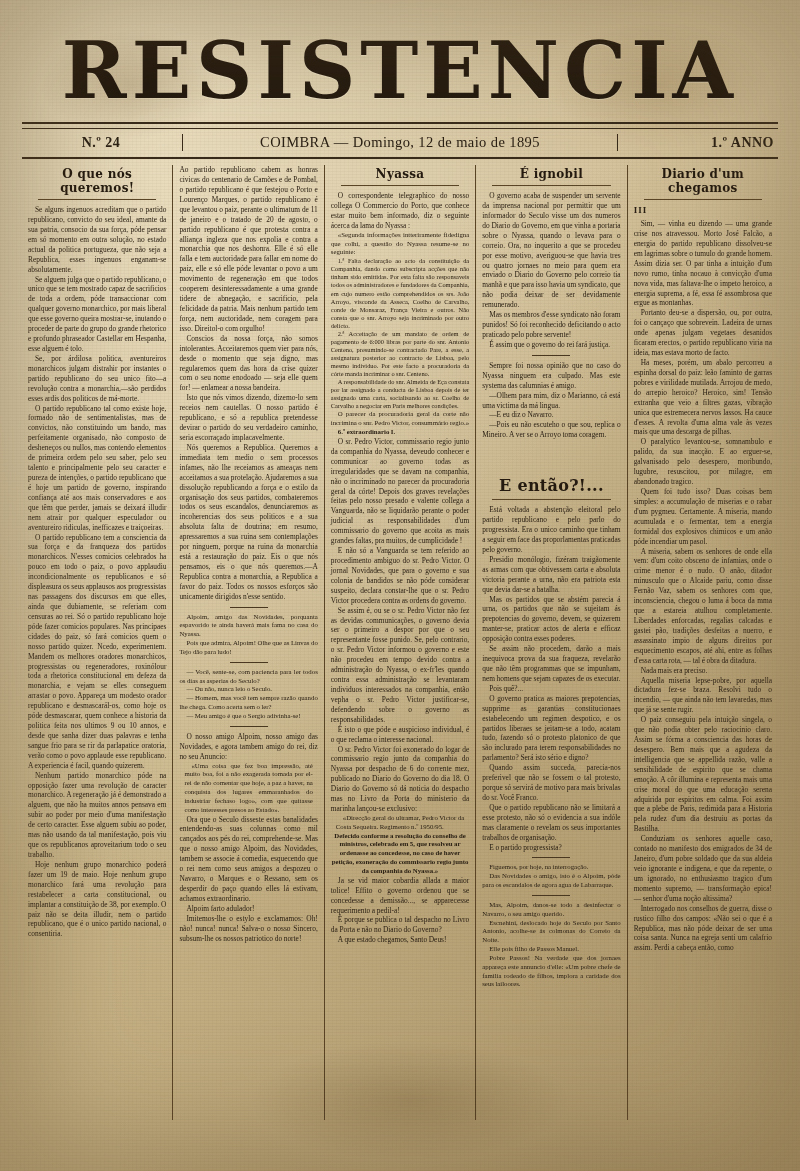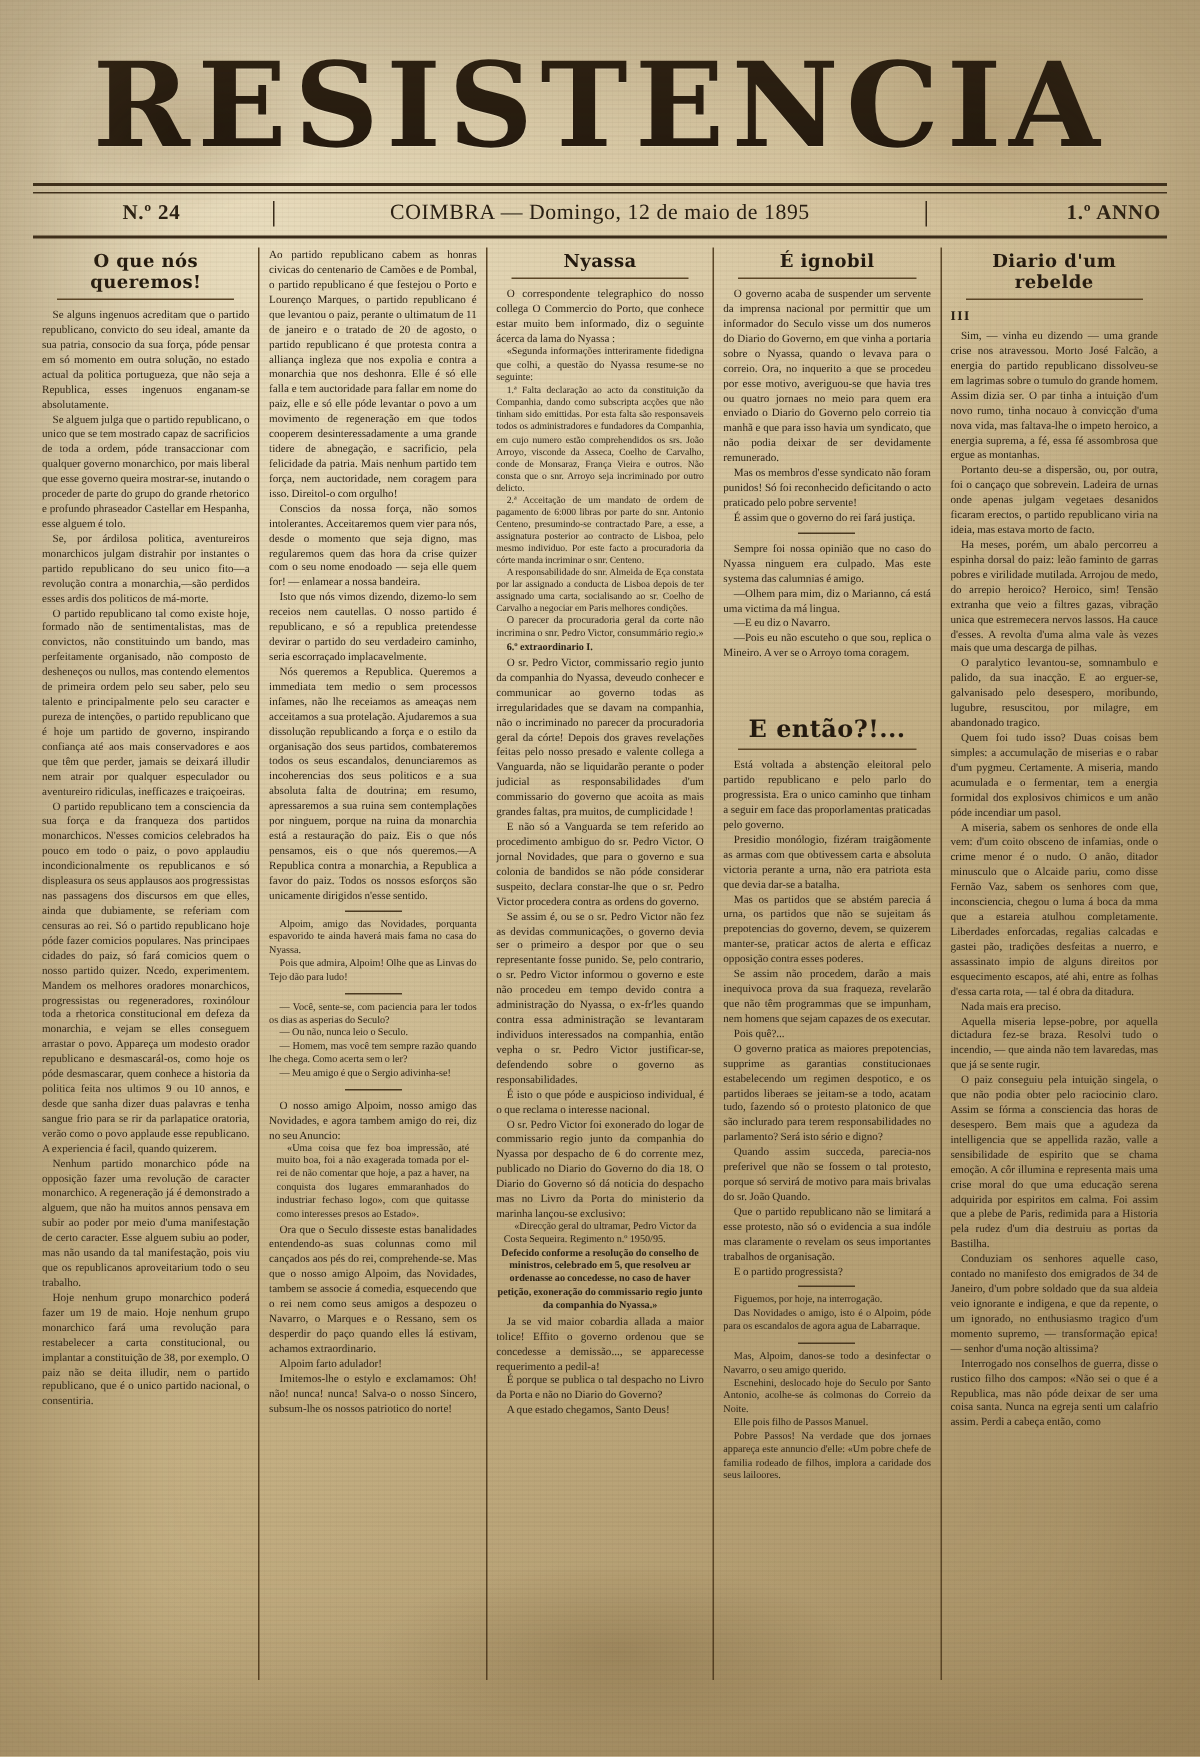--- a/index.html
+++ b/index.html
@@ -261,35 +261,35 @@
         <p>—E eu diz o Navarro.</p>
         <p>—Pois eu não escuteho o que sou, replica o Mineiro. A ver se o Arroyo toma coragem.</p>
         <div class="col-head small">E então?!...</div>
         <div class="rule"></div>
         <p>Está voltada a abstenção eleitoral pelo partido republicano e pelo parlo do progressista. Era o unico caminho que tinham a seguir em face das proporlamentas praticadas pelo governo.</p>
         <p>Presidio monólogio, fizéram traigãomente as armas com que obtivessem carta e absoluta victoria perante a urna, não era patriota esta que devia dar-se a batalha.</p>
         <p>Mas os partidos que se abstém parecia á urna, os partidos que não se sujeitam ás prepotencias do governo, devem, se quizerem manter-se, praticar actos de alerta e efficaz opposição contra esses poderes.</p>
         <p>Se assim não procedem, darão a mais inequivoca prova da sua fraqueza, revelarão que não têm programmas que se impunham, nem homens que sejam capazes de os executar.</p>
         <p>Pois quê?...</p>
         <p>O governo pratica as maiores prepotencias, supprime as garantias constitucionaes estabelecendo um regimen despotico, e os partidos liberaes se jeitam-se a todo, acatam tudo, fazendo só o protesto platonico de que são inclurado para terem responsabilidades no parlamento? Será isto sério e digno?</p>
-        <p>Quando assim succeda, parecia-nos preferivel que não se fossem o tal protesto, porque só servirá de motivo para mais brivalas do sr. João Quando.</p>
+        <p>Quando assim succeda, parecia-nos preferivel que não se fossem o tal protesto, porque só servirá de motivo para mais brivalas do sr. Você Franco.</p>
         <p>Que o partido republicano não se limitará a esse protesto, não só o evidencia a sua indóle mas claramente o revelam os seus importantes trabalhos de organisação.</p>
         <p>E o partido progressista?</p>
         <div class="short-rule"></div>
         <p class="small">Figuemos, por hoje, na interrogação.</p>
         <p class="small">Das Novidades o amigo, isto é o Alpoim, póde para os escandalos de agora agua de Labarraque.</p>
         <div class="short-rule"></div>
         <p class="small">Mas, Alpoim, danos-se todo a desinfectar o Navarro, o seu amigo querido.</p>
         <p class="small">Escnehini, deslocado hoje do Seculo por Santo Antonio, acolhe-se ás colmonas do Correio da Noite.</p>
         <p class="small">Elle pois filho de Passos Manuel.</p>
         <p class="small">Pobre Passos! Na verdade que dos jornaes appareça este annuncio d'elle: «Um pobre chefe de familia rodeado de filhos, implora a caridade dos seus lailoores.</p>
       </div>
 
       <div class="col">
-        <div class="col-head">Diario d'um rebelde</div>
+        <div class="col-head">Diario d'um chegamos</div>
         <div class="rule"></div>
         <div class="roman">III</div>
         <p>Sim, — vinha eu dizendo — uma grande crise nos atravessou. Morto José Falcão, a energia do partido republicano dissolveu-se em lagrimas sobre o tumulo do grande homem. Assim dizia ser. O par tinha a intuição d'um novo rumo, tinha nocauo à convicção d'uma nova vida, mas faltava-lhe o impeto heroico, a energia suprema, a fé, essa fé assombrosa que ergue as montanhas.</p>
         <p>Portanto deu-se a dispersão, ou, por outra, foi o cançaço que sobrevein. Ladeira de urnas onde apenas julgam vegetaes desanidos ficaram erectos, o partido republicano viria na ideia, mas estava morto de facto.</p>
         <p>Ha meses, porém, um abalo percorreu a espinha dorsal do paiz: leão faminto de garras pobres e virilidade mutilada. Arrojou de medo, do arrepio heroico? Heroico, sim! Tensão extranha que veio a filtres gazas, vibração unica que estremecera nervos lassos. Ha cauce d'esses. A revolta d'uma alma vale às vezes mais que uma descarga de pilhas.</p>
         <p>O paralytico levantou-se, somnambulo e palido, da sua inacção. E ao erguer-se, galvanisado pelo desespero, moribundo, lugubre, resuscitou, por milagre, em abandonado tragico.</p>
         <p>Quem foi tudo isso? Duas coisas bem simples: a accumulação de miserias e o rabar d'um pygmeu. Certamente. A miseria, mando acumulada e o fermentar, tem a energia formidal dos explosivos chimicos e um anão póde incendiar um pasol.</p>
         <p>A miseria, sabem os senhores de onde ella vem: d'um coito obsceno de infamias, onde o crime menor é o nudo. O anão, ditador minusculo que o Alcaide pariu, como disse Fernão Vaz, sabem os senhores com que, inconsciencia, chegou o luma á boca da mma que a estareia atulhou completamente. Liberdades enforcadas, regalias calcadas e gastei pão, tradições desfeitas a nuerro, e assassinato impio de alguns direitos por esquecimento escapos, até ahi, entre as folhas d'essa carta rota, — tal é obra da ditadura.</p>
         <p>Nada mais era preciso.</p>
         <p>Aquella miseria lepse-pobre, por aquella dictadura fez-se braza. Resolvi tudo o incendio, — que ainda não tem lavaredas, mas que já se sente rugir.</p>

